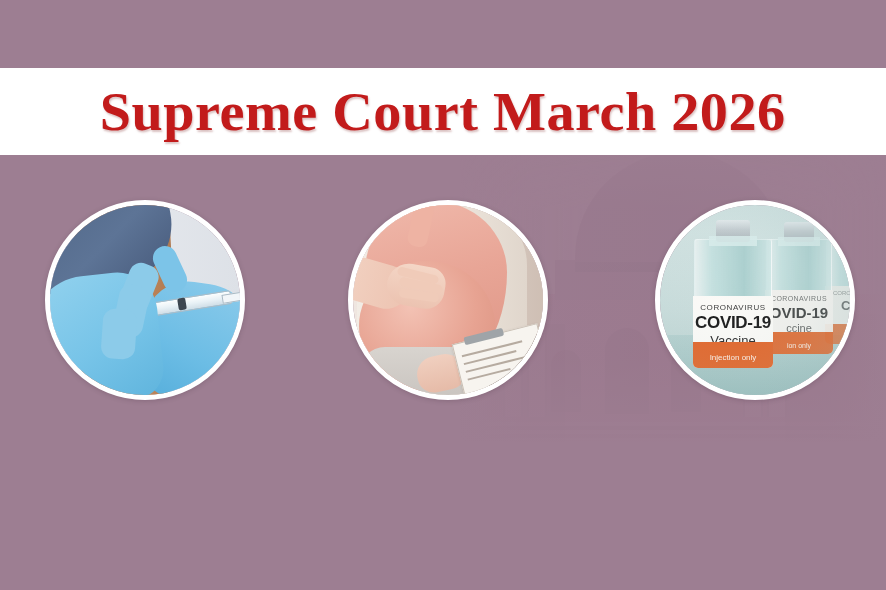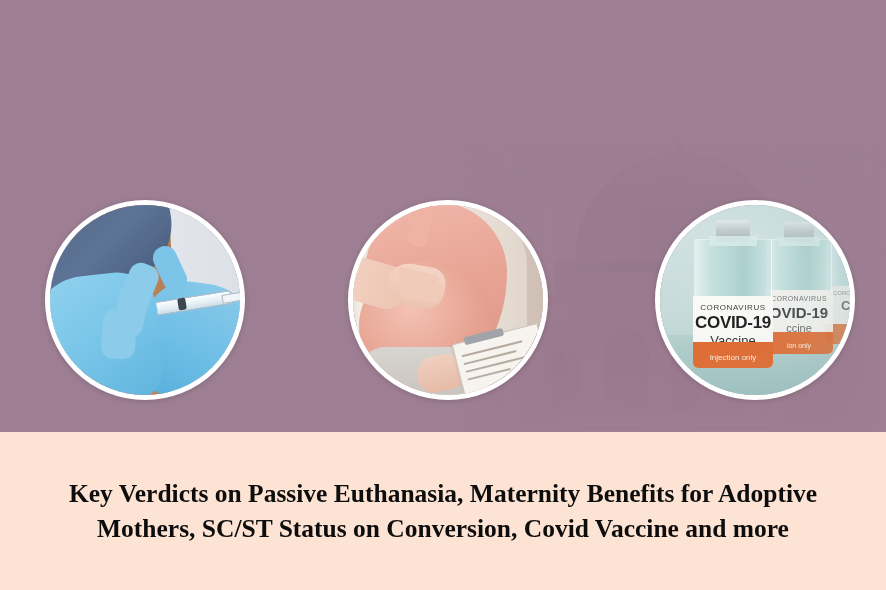--- a/index.html
+++ b/index.html
@@ -603,20 +603,23 @@
     <div class="court-col" style="left:72px;"></div>
     <div class="court-col" style="left:288px;"></div>
     <div class="court-col" style="left:312px;"></div>
     <div class="court-steps"></div>
     <div class="haze"></div>
     <div class="haze2"></div>
   </div>
   <div class="bg-left-flat"></div>
 
 
+  <div class="title-band">
+    <div class="title-text">Supreme Court March 2026</div>
+  </div>
 
   <div class="circ circ-1">
     <div class="c1-bg"></div>
     <div class="c1-arm"></div>
     <div class="c1-sleeve"></div>
     <div class="c1-glove-r"></div>
     <div class="c1-thumb"></div>
     <div class="c1-syr-body"></div>
     <div class="c1-plungertip"></div>
     <div class="c1-syr-plunger"></div>
@@ -688,17 +691,14 @@
         <div class="lbl-covid">COVID-19</div>
         <div class="lbl-vac">Vaccine</div>
         <div class="orange"></div>
         <div class="lbl-inj">Injection only</div>
       </div>
     </div>
 
     <div class="c3-blur"></div>
   </div>
 
-  <div class="caption-band">
-    <div class="caption-text">Key Verdicts on Passive Euthanasia, Maternity Benefits for Adoptive Mothers, SC/ST Status on Conversion, Covid Vaccine and more</div>
-  </div>
 
 </div>
 
 </body></html>

